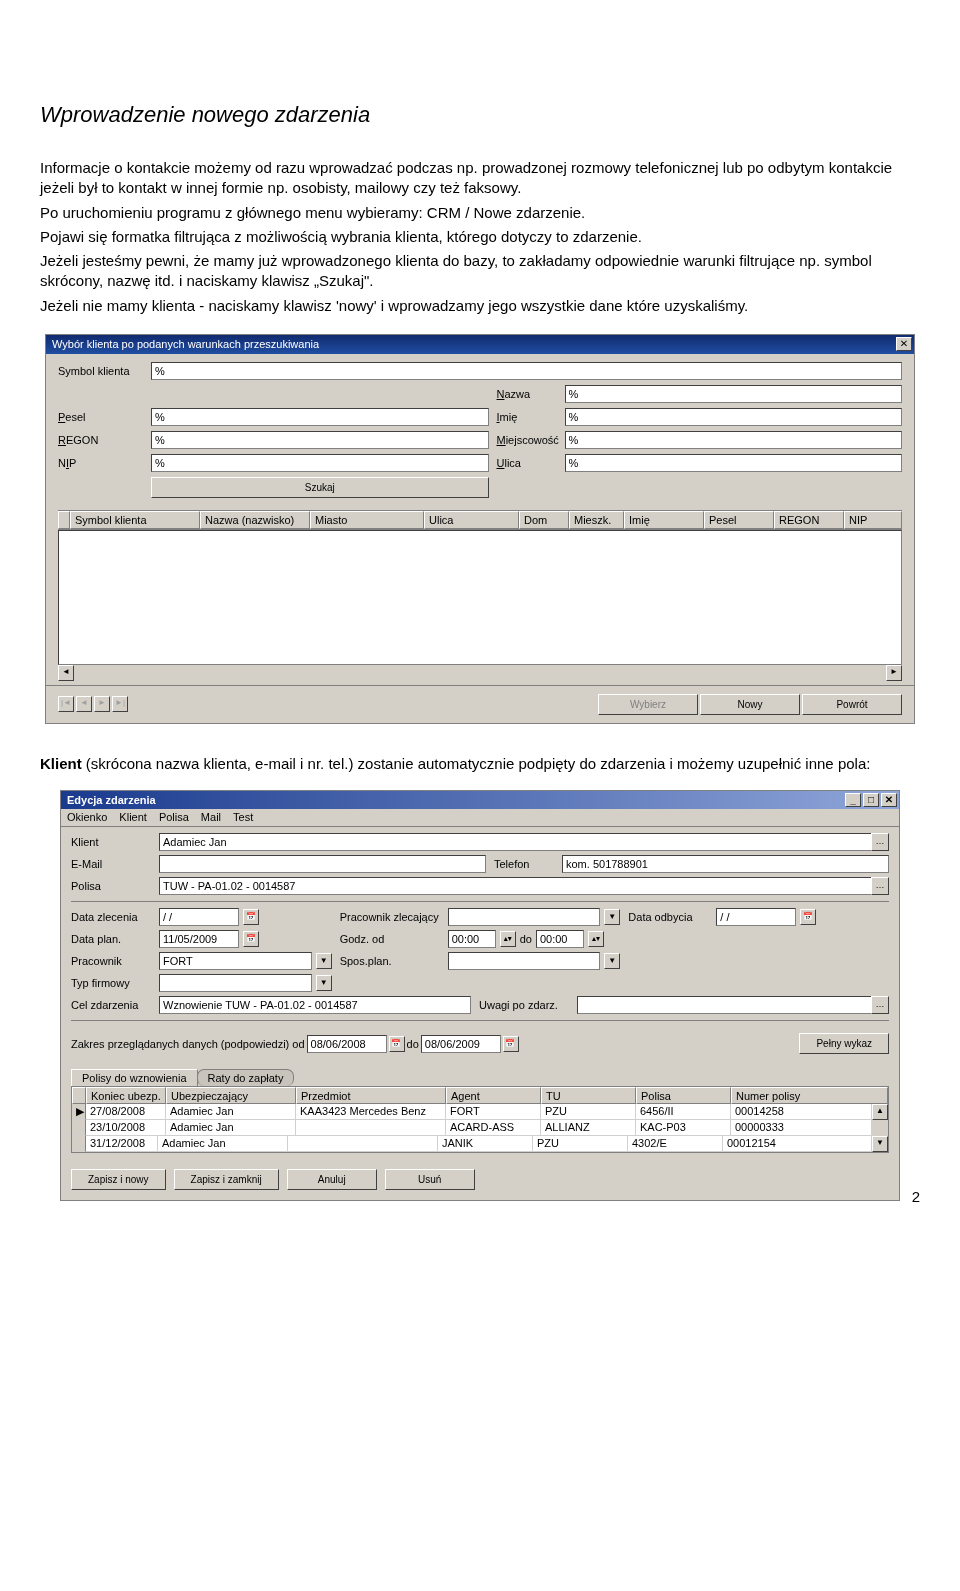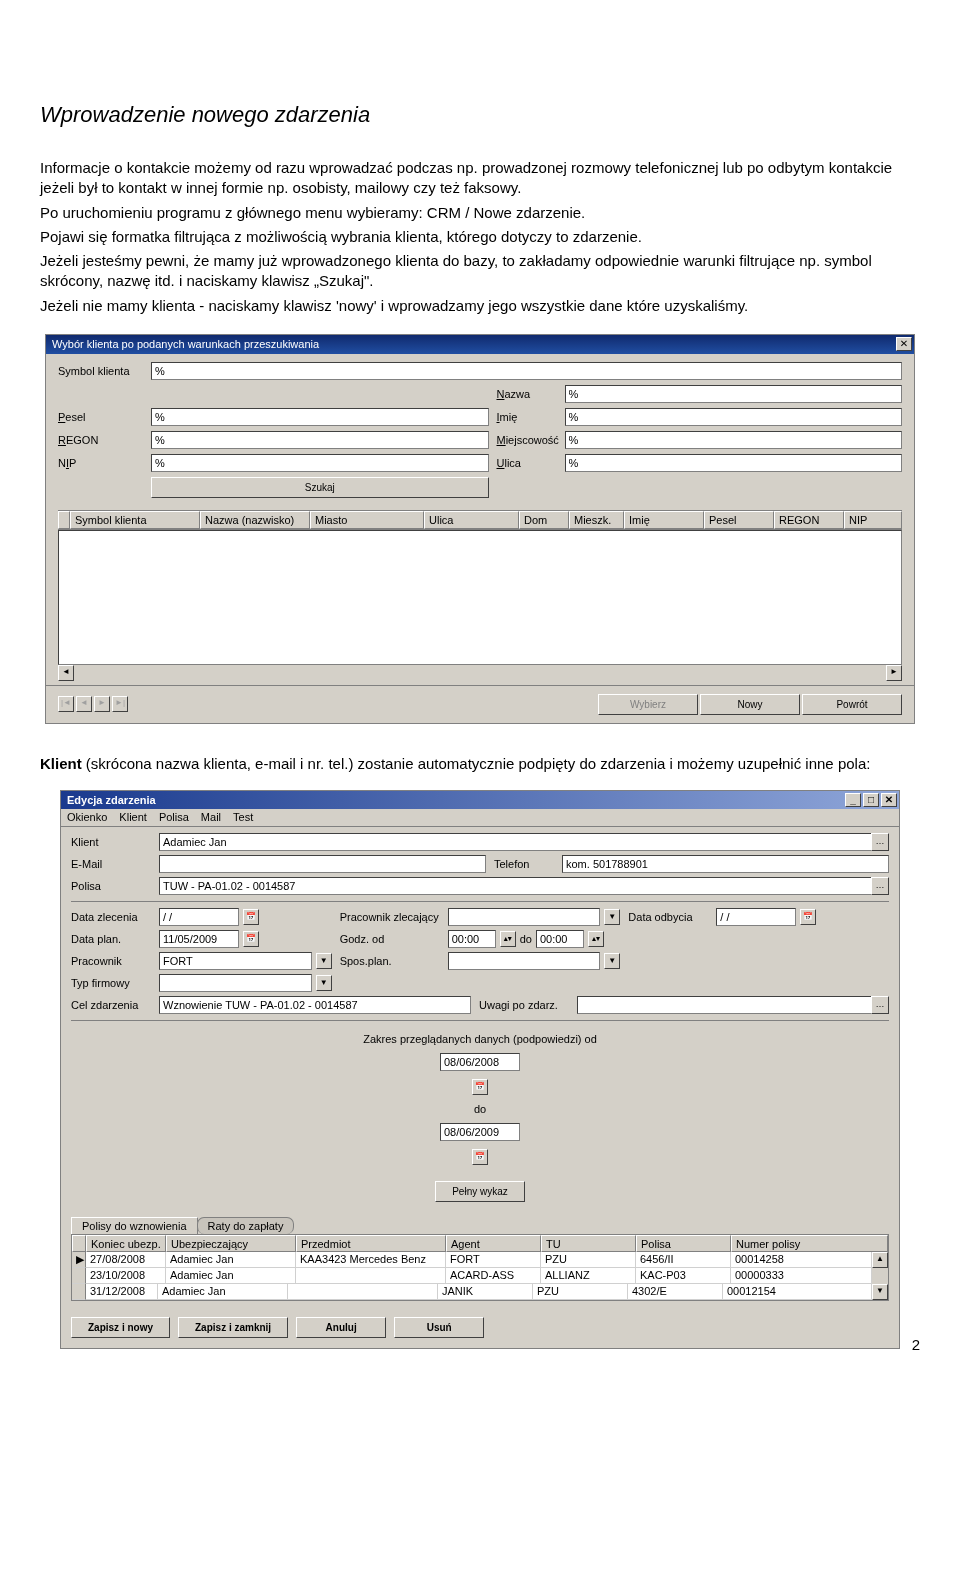--- a/index.html
+++ b/index.html
@@ -240,25 +240,24 @@
     width: 16px; background: #d4d0c8;
     display: flex; flex-direction: column; justify-content: space-between;
   }
   .d2-body-wrap { display: flex; }
   .d2-rows { flex: 1; }
   .d2-foot {
     padding: 10px;
     display: flex;
     gap: 8px;
   }
-  .d2-foot .btn { min-width: 90px; font-weight: bold; }
+  .d2-foot .btn { min-width: 90px; }
   .d2-range {
-    display: flex; align-items: center; gap: 8px;
+    display: flex; align-items: center; gap: 2px;
     padding: 6px 0;
-    flex-direction: column;
   }
   .d2-range .rlabel { flex: none; }
   .d2-range .spacer { flex: 1; }
   .page-num {
     position: absolute;
     bottom: 16px;
     right: 40px;
     font-size: 15px;
   }
 </style>

